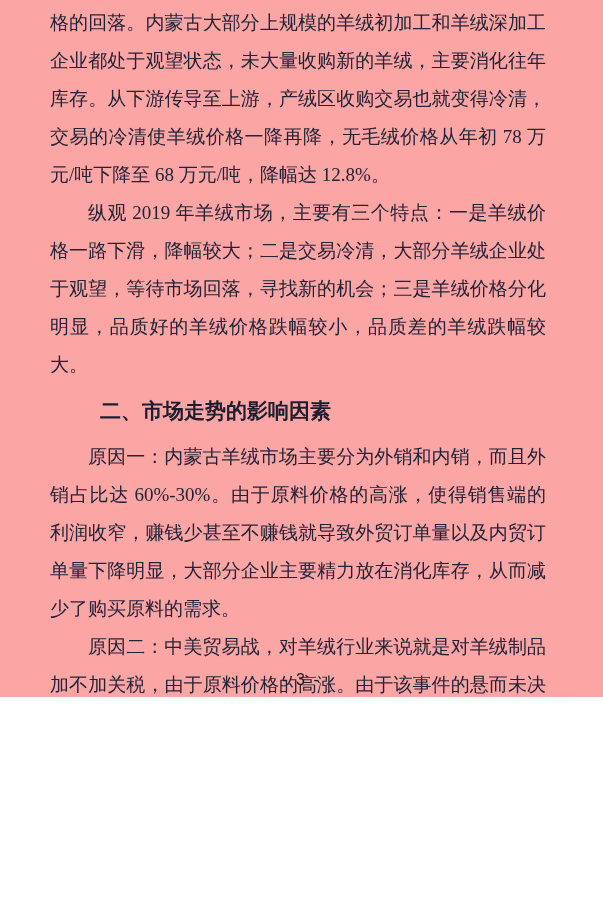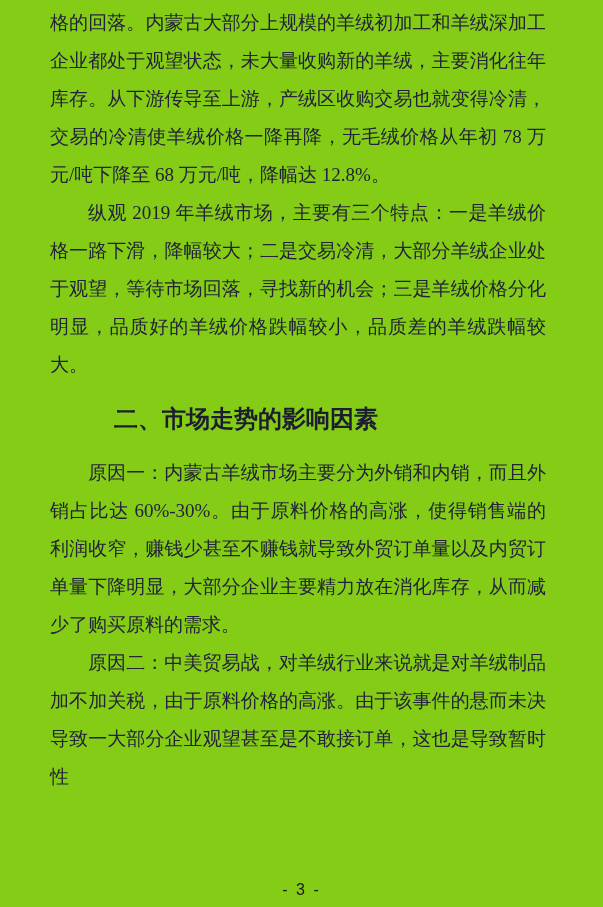--- a/index.html
+++ b/index.html
@@ -3,22 +3,22 @@
 <meta charset="utf-8">
 <style>
   html, body {
     margin: 0;
     padding: 0;
     background: #ffffff;
   }
   .page {
     position: relative;
     width: 603px;
-    height: 907px;
-    background: #84cc16;
+    height: 697px;
+    background: #fca5a5;
     overflow: hidden;
     font-family: "Liberation Serif", "DejaVu Serif", serif;
   }
   .content {
     position: absolute;
     left: 50px;
     top: 4px;
     width: 496px;
     color: #222338;
     font-size: 19px;
@@ -29,24 +29,24 @@
   .para {
     margin: 0;
     padding: 0;
     text-indent: 2em;
     word-break: break-all;
   }
   .para.no-indent {
     text-indent: 0;
   }
   .heading {
-    margin: 16px;
+    margin: 8px;
     padding: 0;
     text-indent: 2em;
-    font-size: 24px;
+    font-size: 21px;
     font-weight: bold;
     line-height: 38px;
     color: #1c1d30;
   }
   .page-number {
     position: absolute;
     left: 0;
     right: 0;
     bottom: 8px;
     text-align: center;

